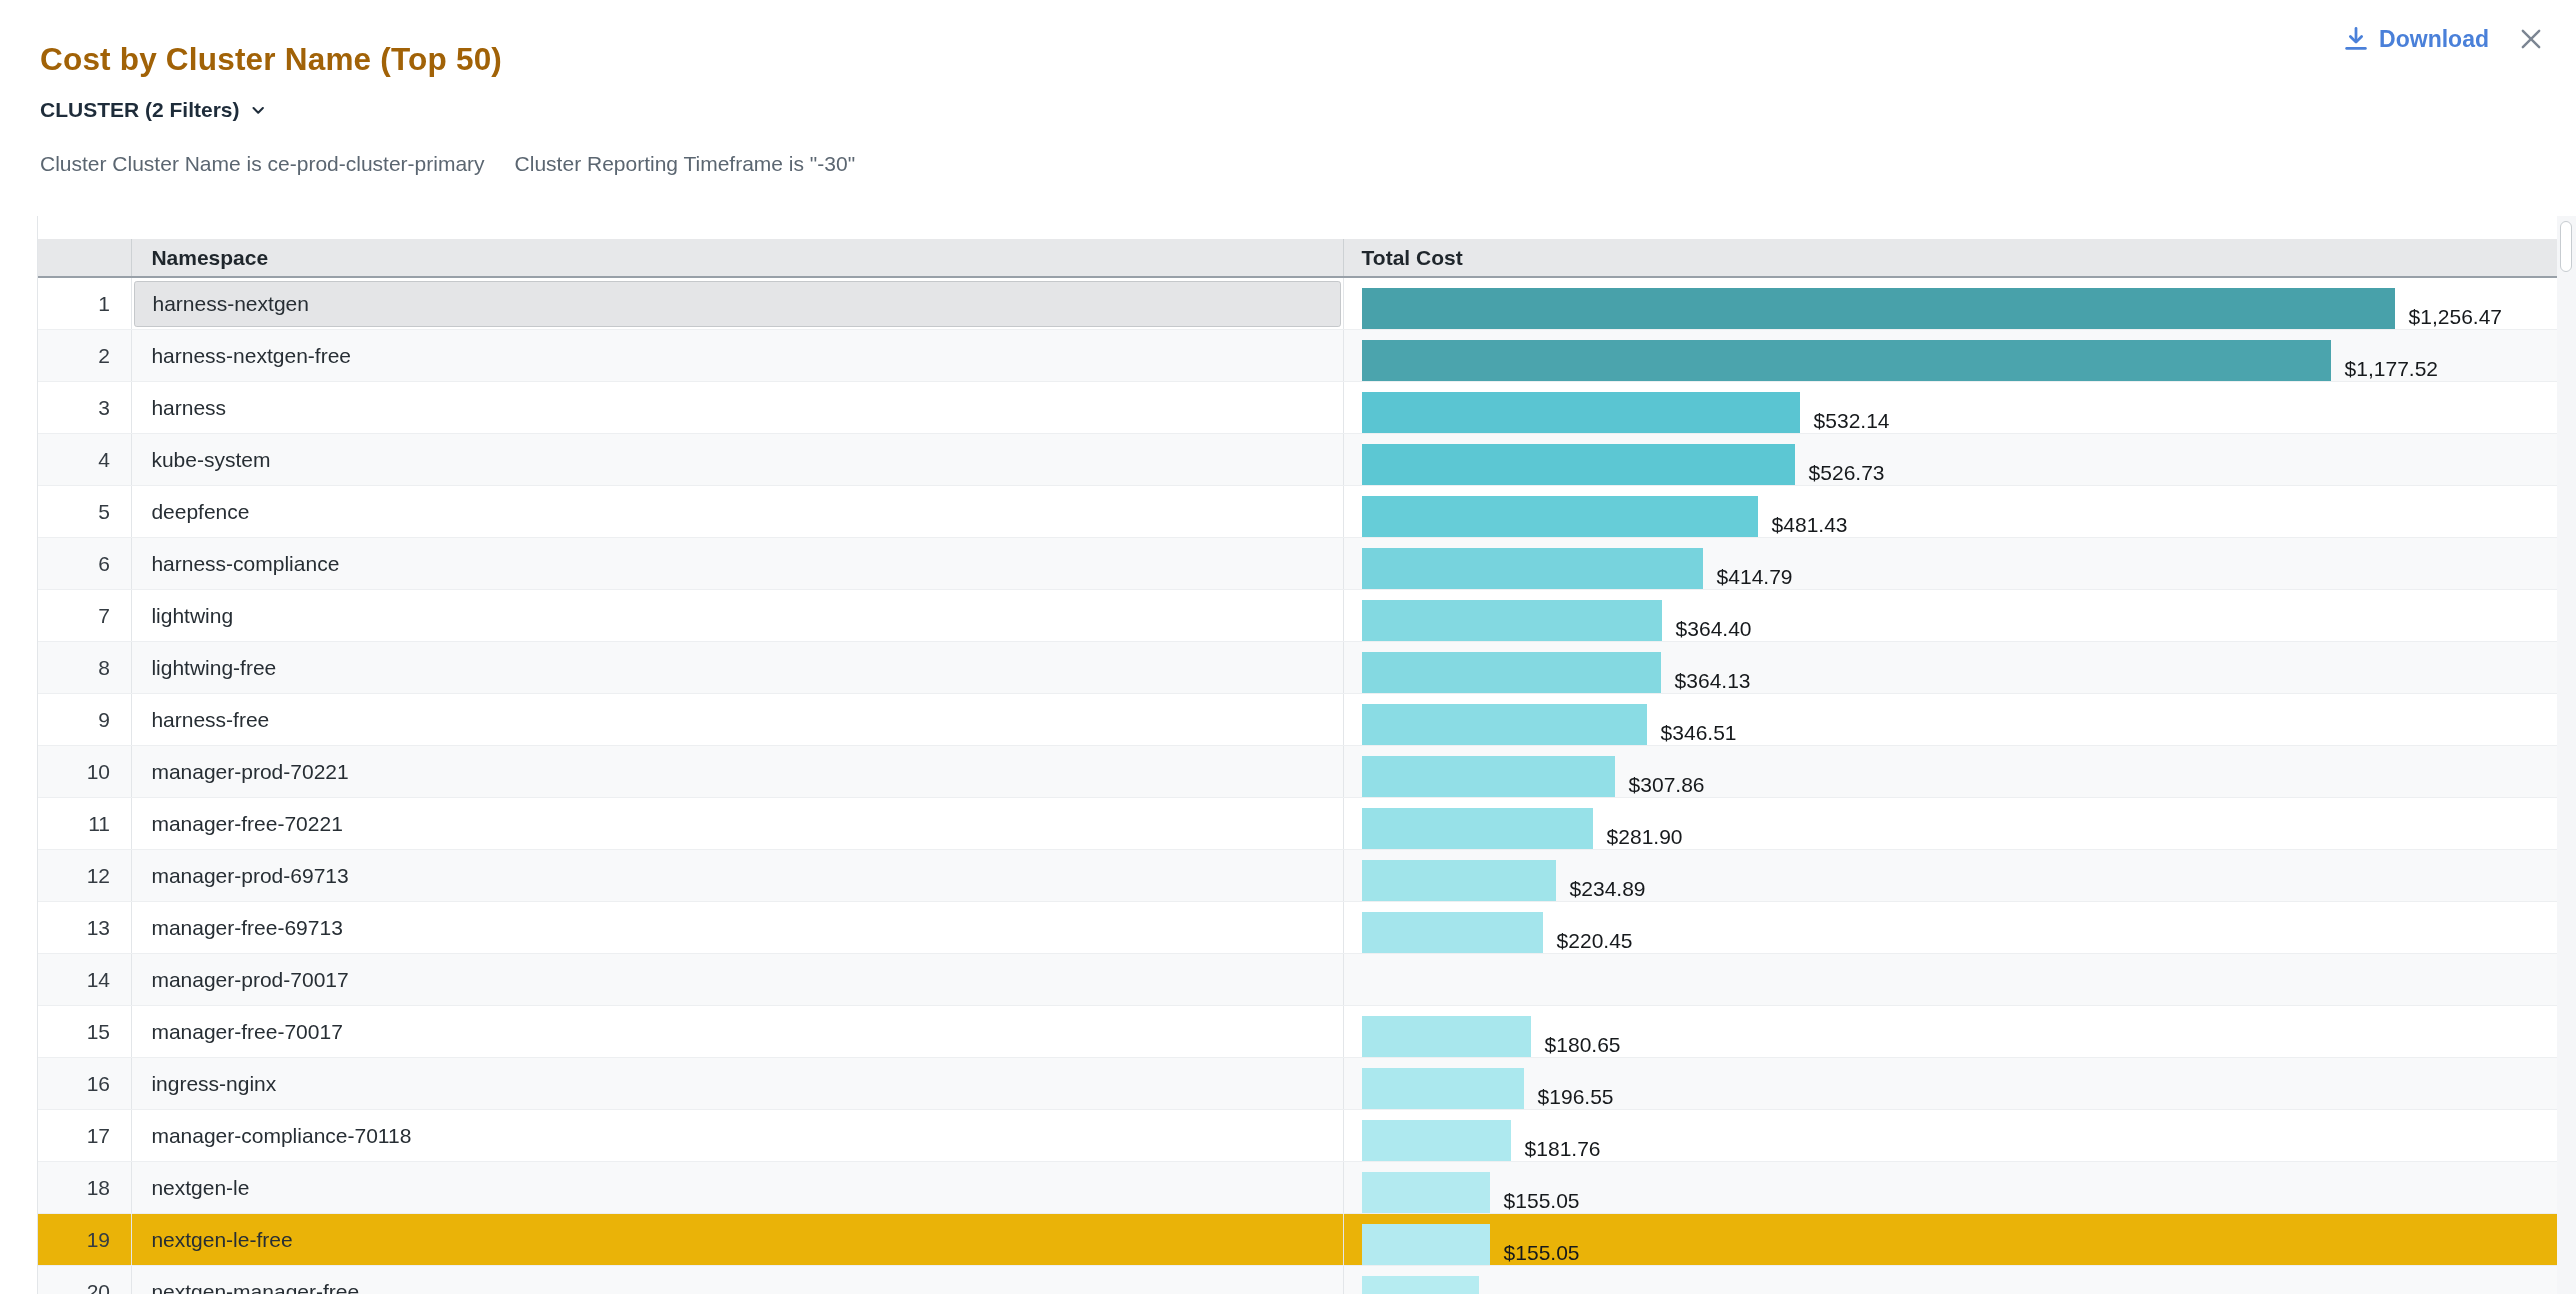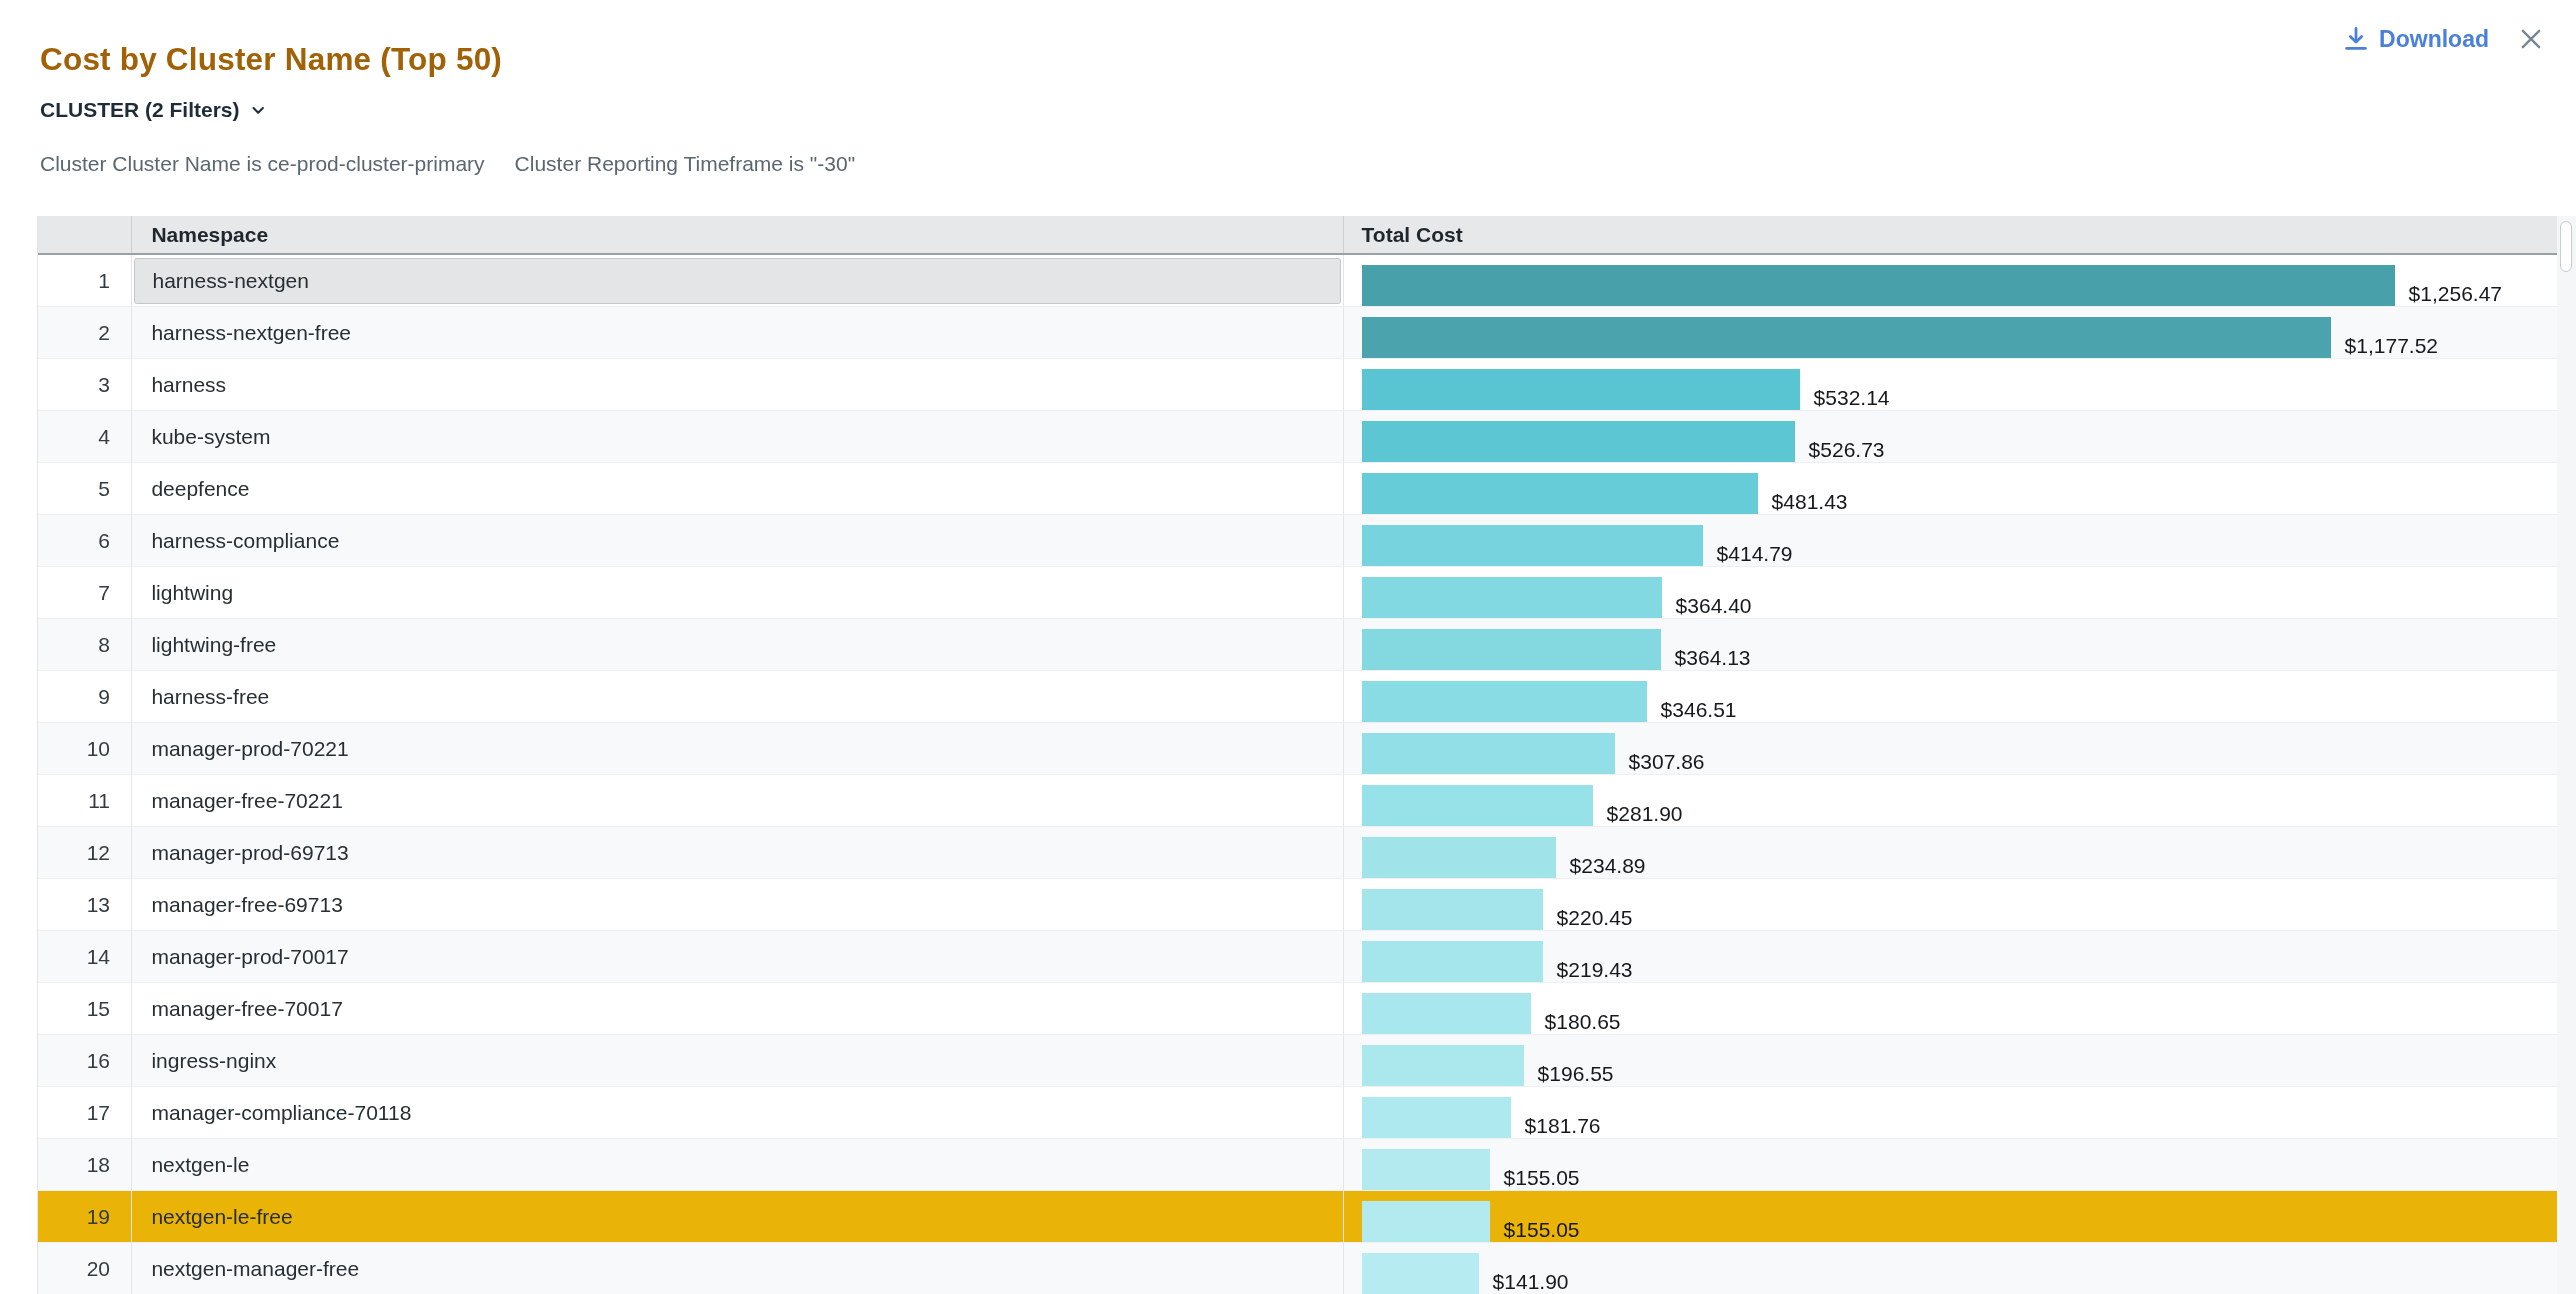--- a/index.html
+++ b/index.html
@@ -30,21 +30,21 @@
     position:absolute;left:40px;top:152px;display:flex;gap:30px;
     font-size:21px;color:#5b6671;
   }
   
   .costs-table{
     position:absolute;left:37px;top:216px;width:2520px;
     border-left:0.9px solid #e3e6e9;
   }
   .thead{
     display:flex;height:37px;background:#e7e8ea;border-bottom:2.8px solid #98a0a8;
-    font-weight:700;font-size:21px;color:#1f262c;
+    font-weight:700;font-size:21px;color:#1f262c;margin-top:23px;
   }
   .thead .hc{display:flex;align-items:center;box-sizing:border-box;}
   .hc-num{width:94px;border-right:1.9px solid #cdd1d4;}
   .hc-ns{width:1212px;padding-left:19.4px;border-right:1.9px solid #cdd1d4;}
   .hc-cost{width:1213px;padding-left:17.6px;}
   .tbody{display:block;}
   .trow{display:flex;height:52px;box-sizing:border-box;background:#ffffff;border-bottom:0.9px solid #edeff1;}
   .trow.even{background:#f8f9fa;}
   .trow.hovered{background:#eab308;}
   .cell{box-sizing:border-box;display:flex;align-items:center;font-size:21px;}
@@ -313,24 +313,20 @@
 
   <div class="trow even">
     <div class="cell cell-num">
           <span class="txt">14</span>
         </div>
     <div class="cell cell-ns">
       <div class="ns-box">
             <span class="txt">manager-prod-70017</span>
           </div>
     </div>
-    <div class="cell cell-cost">
-      <div class="bar" style="width: 181px; background: rgb(165, 229, 236);"></div>
-      <span class="cost-label">$219.43</span>
-    </div>
   </div>
 
   <div class="trow">
     <div class="cell cell-num">
           <span class="txt">15</span>
         </div>
     <div class="cell cell-ns">
       <div class="ns-box">
             <span class="txt">manager-free-70017</span>
           </div>

